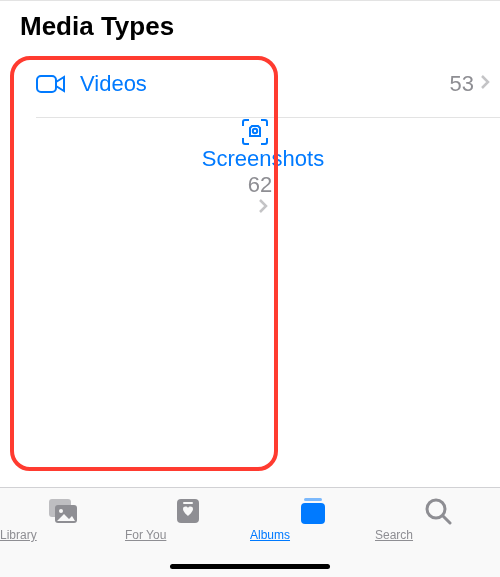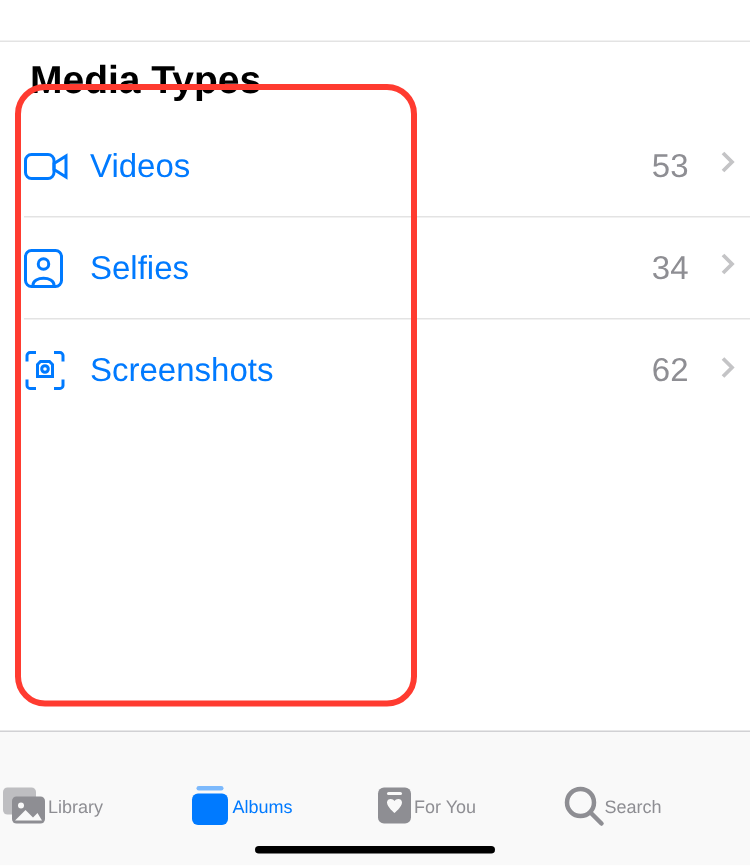--- a/index.html
+++ b/index.html
@@ -14,87 +14,87 @@
       background: #fff;
       position: relative;
       overflow: hidden;
     }
     .header-title {
       font-size: 26px;
       font-weight: 700;
       color: #000;
       padding: 10px 20px 8px 20px;
       border-top: 1px solid #e3e3e3;
-      margin-top: 27px;
     }
     .highlight-box {
       position: absolute;
       left: 10px;
       top: 56px;
       width: 268px;
       height: 415px;
       border: 4px solid #ff3b30;
       border-radius: 20px;
       pointer-events: none;
       z-index: 10;
     }
     .list {
-      padding: 0 0 0 16px;
+      padding: 0 0 0 36px;
     }
     .row {
       display: flex;
       align-items: center;
       height: 68px;
       border-bottom: 1px solid #e3e3e3;
       padding-right: 10px;
       cursor: pointer;
     }
     .row:last-child {
       border-bottom: none;
+      flex-direction: column;
     }
     .icon-slot {
       width: 44px;
       display: flex;
       align-items: center;
       justify-content: flex-start;
       color: #007aff;
     }
     .row-label {
       flex: 1;
       font-size: 22px;
       color: #007aff;
       font-weight: 400;
     }
     .row-count {
       font-size: 22px;
       color: #8e8e93;
-      margin-right: 21px;
+      margin-right: 6px;
     }
     .chevron {
       color: #c4c4c6;
     }
     .tab-bar {
       position: absolute;
       bottom: 0;
       left: 0;
       right: 0;
       height: 90px;
       border-top: 1px solid #d1d1d4;
       background: #f9f9f9;
       display: flex;
       justify-content: space-around;
       padding-top: 8px;
     }
     .tab-item {
       display: flex;
-      flex-direction: row;
-      align-items: center;
+      flex-direction: column;
       width: 25%;
       color: #8e8e93;
       cursor: pointer;
+      text-decoration: underline;
     }
     .tab-item.selected {
       color: #007aff;
     }
     .tab-icon {
       height: 30px;
       display: flex;
       align-items: center;
       justify-content: center;
     }
@@ -132,36 +132,20 @@
     </span>
     <span class="row-label">Videos</span>
     <span class="row-count">53</span>
     <span class="chevron">
       <svg width="10" height="16" viewBox="0 0 10 16" fill="none" stroke="currentColor" stroke-width="2.5">
           <path d="M2 2 L8 8 L2 14"></path>
         </svg>
     </span>
   </div>
 
-  <div class="row">
-    <span class="icon-slot">
-      <svg width="26" height="26" viewBox="0 0 26 26" fill="none" stroke="currentColor" stroke-width="2">
-        <rect x="1" y="1" width="24" height="24" rx="4"></rect>
-        <circle cx="13" cy="10" r="3.5"></circle>
-        <path d="M6 24 C6 18 20 18 20 24"></path>
-      </svg>
-    </span>
-    <span class="row-label">Selfies</span>
-    <span class="row-count">34</span>
-    <span class="chevron">
-      <svg width="10" height="16" viewBox="0 0 10 16" fill="none" stroke="currentColor" stroke-width="2.5">
-          <path d="M2 2 L8 8 L2 14"></path>
-        </svg>
-    </span>
-  </div>
 
 
 
 
   <div class="row">
     <span class="icon-slot">
       <svg width="28" height="28" viewBox="0 0 28 28" fill="none" stroke="currentColor" stroke-width="2">
         <path d="M2 8 L2 4 C2 3 3 2 4 2 L8 2"></path>
         <path d="M20 2 L24 2 C25 2 26 3 26 4 L26 8"></path>
         <path d="M26 20 L26 24 C26 25 25 26 24 26 L20 26"></path>
@@ -188,41 +172,41 @@
       <svg width="32" height="28" viewBox="0 0 32 28" fill="currentColor">
         <rect x="2" y="2" width="22" height="18" rx="3" opacity="0.55"></rect>
         <rect x="8" y="8" width="22" height="18" rx="3"></rect>
         <circle cx="14" cy="14" r="2" fill="#f9f9f9"></circle>
         <path d="M10 24 L17 17 L22 22 L25 19 L28 24 Z" fill="#f9f9f9"></path>
       </svg>
     </span>
     <span class="tab-label">Library</span>
   </div>
 
-  <div class="tab-item selected">
-    <span class="tab-icon">
-      <svg width="30" height="28" viewBox="0 0 30 28" fill="currentColor">
-        <rect x="6" y="1" width="18" height="3" rx="1.5" opacity="0.5"></rect>
-        <rect x="3" y="6" width="24" height="21" rx="4"></rect>
-      </svg>
-    </span>
-    <span class="tab-label">Albums</span>
-  </div>
-
   <div class="tab-item">
     <span class="tab-icon">
       <svg width="26" height="28" viewBox="0 0 26 28" fill="currentColor">
         <rect x="2" y="2" width="22" height="24" rx="4"></rect>
         <path d="M8 12 C8 9 12 9 13 11 C14 9 18 9 18 12 C18 15 13 19 13 19 C13 19 8 15 8 12 Z" fill="#f9f9f9"></path>
         <rect x="8" y="5" width="10" height="2" rx="1" fill="#f9f9f9"></rect>
       </svg>
     </span>
     <span class="tab-label">For You</span>
   </div>
 
+  <div class="tab-item selected">
+    <span class="tab-icon">
+      <svg width="30" height="28" viewBox="0 0 30 28" fill="currentColor">
+        <rect x="6" y="1" width="18" height="3" rx="1.5" opacity="0.5"></rect>
+        <rect x="3" y="6" width="24" height="21" rx="4"></rect>
+      </svg>
+    </span>
+    <span class="tab-label">Albums</span>
+  </div>
+
   <div class="tab-item">
     <span class="tab-icon">
       <svg width="28" height="28" viewBox="0 0 28 28" fill="none" stroke="currentColor" stroke-width="3">
         <circle cx="12" cy="12" r="9"></circle>
         <path d="M19 19 L26 26" stroke-linecap="round"></path>
       </svg>
     </span>
     <span class="tab-label">Search</span>
   </div>
 

